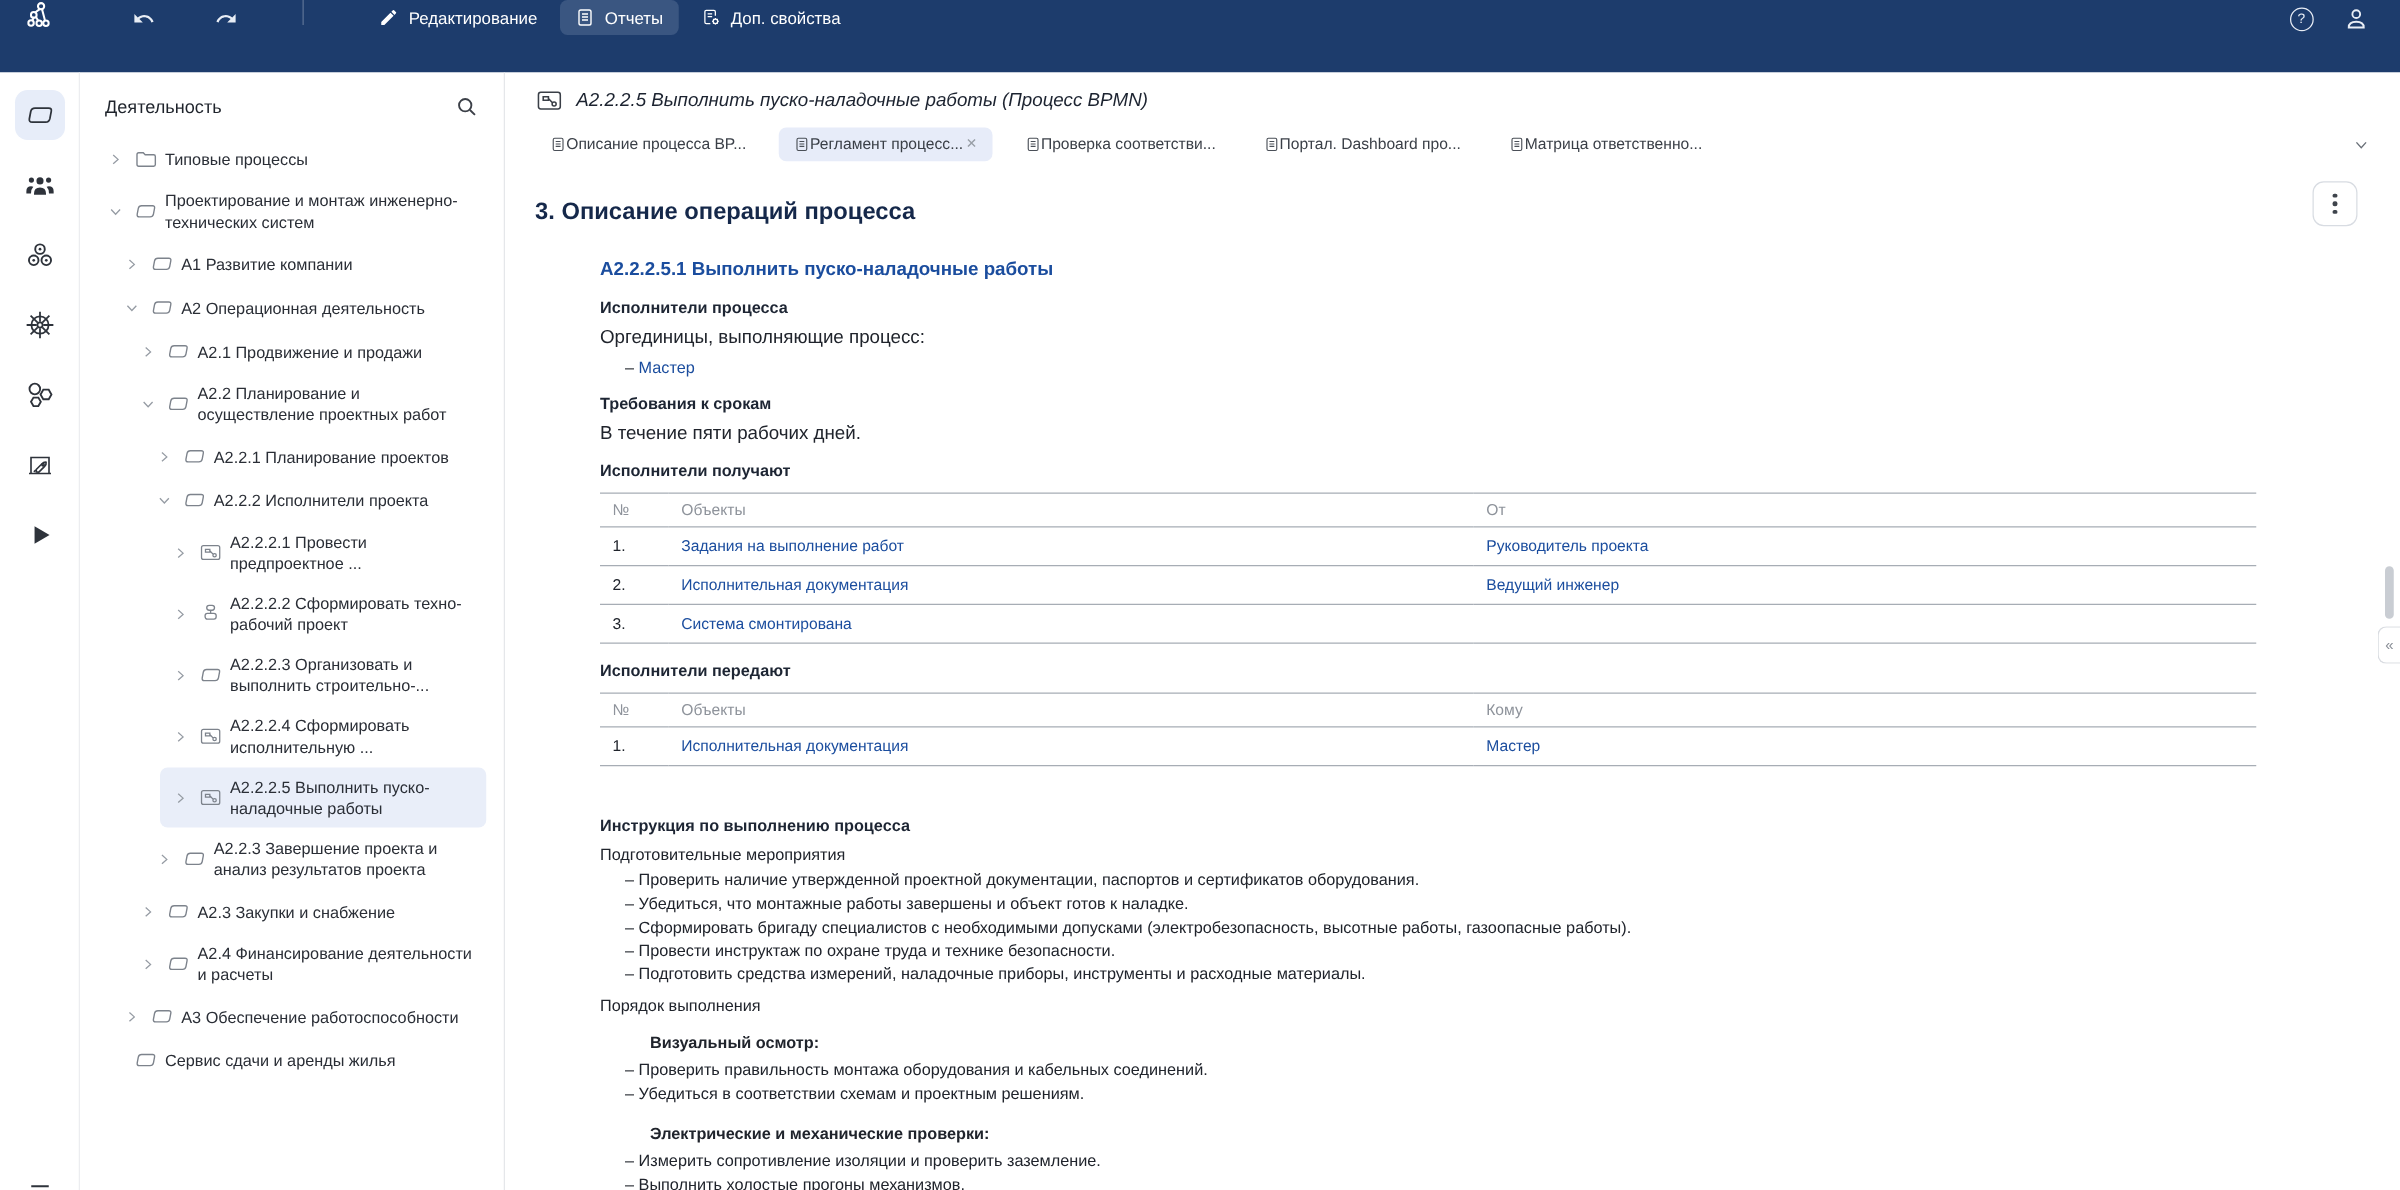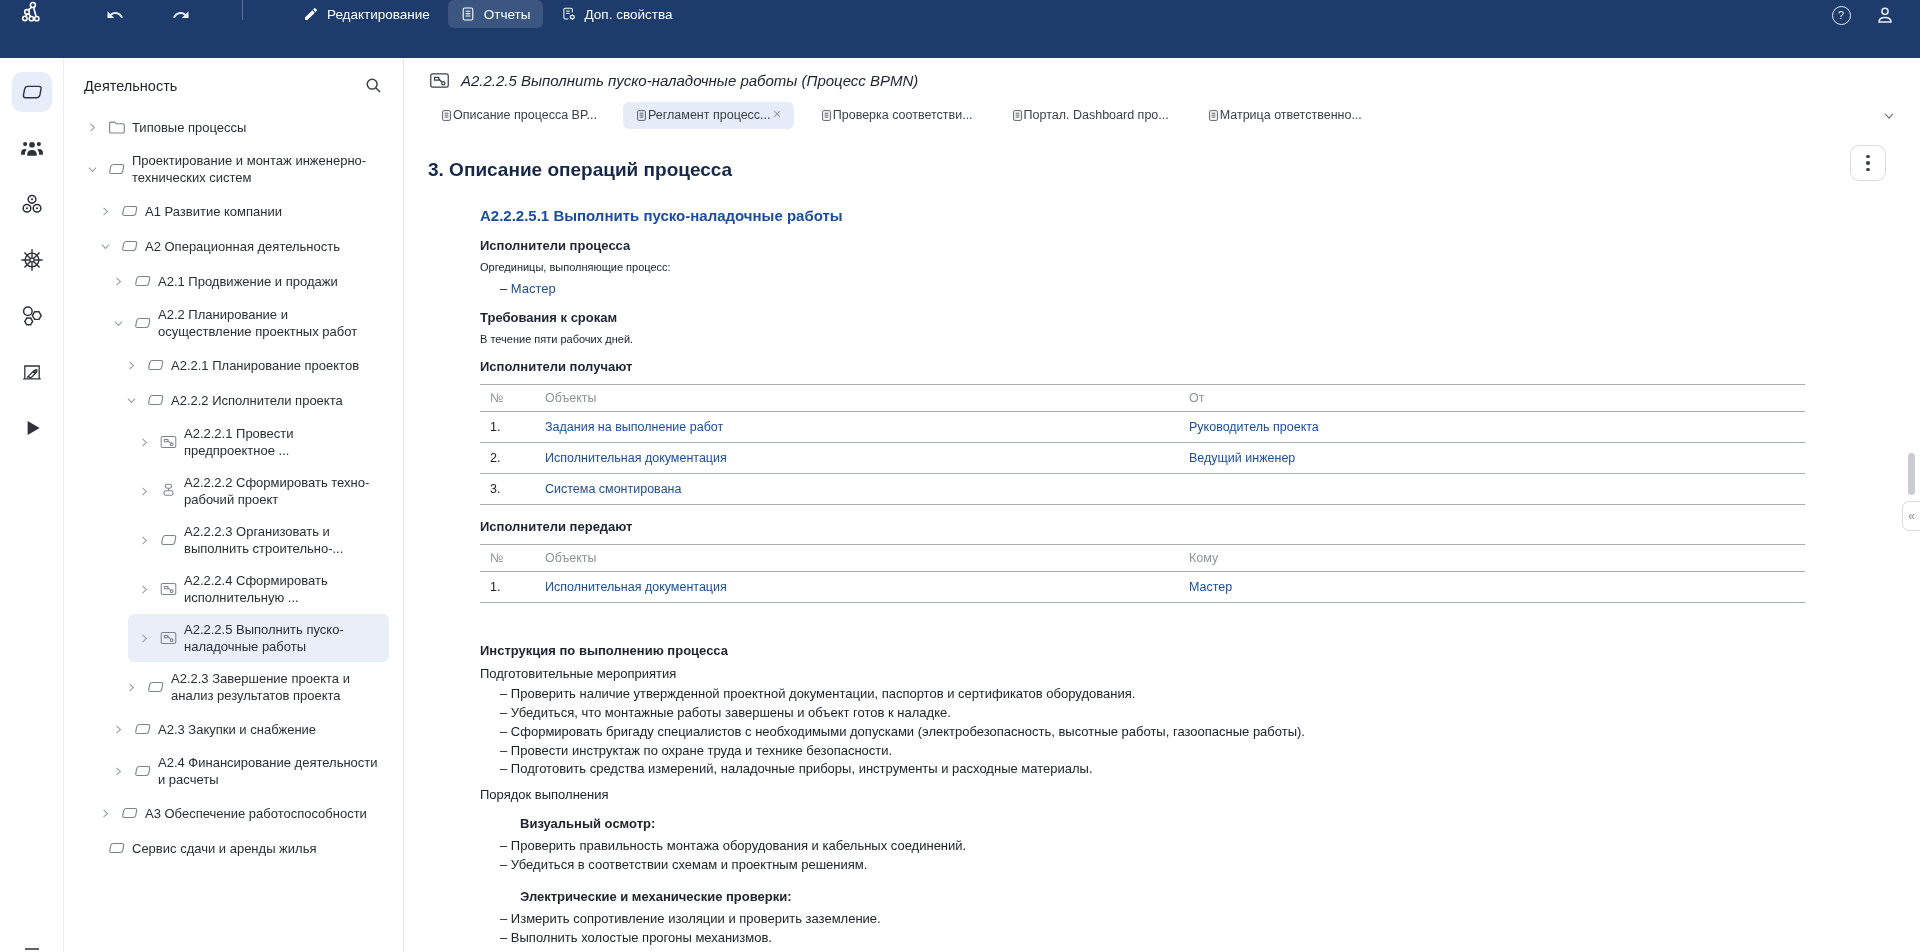--- a/index.html
+++ b/index.html
@@ -66,21 +66,21 @@
   .doc { flex:1; padding:10px 24px 0; position:relative; overflow:hidden; }
   .kebab-btn { position:absolute; top:4px; right:34px; width:36px; height:36px; border:1px solid #d8dce2;
     border-radius:9px; background:#fff; display:flex; flex-direction:column; gap:3px;
     align-items:center; justify-content:center; cursor:pointer; }
   .kebab-btn i { width:3.5px; height:3.5px; border-radius:50%; background:#3f444c; }
 
   .doc-h2 { font-size:19px; font-weight:bold; color:#15284a; margin-top:8px; }
   .section { margin:26px 0 0 52px; width:1325px; }
   .doc-h3 { font-size:15px; font-weight:bold; color:#1b4d9e; margin-bottom:14px; }
   .lbl { font-size:13px; font-weight:bold; color:#1d2533; margin:14px 0 8px; }
-  .par { font-size:11px; margin:8px 0; }
+  .par { font-size:15px; margin:8px 0; }
   .performer-line { font-size:13px; margin:8px 0 10px 20px; }
   a.doclink { color:#1b4d9e; text-decoration:none; cursor:pointer; }
 
   table.dtab { border-collapse:collapse; width:1325px; margin:10px 0 6px; }
   table.dtab th { font-size:12.5px; font-weight:normal; color:#8e939b; text-align:left; padding:6px 10px; }
   table.dtab td { font-size:12.5px; padding:8px 10px; color:#20242c; }
   table.dtab thead tr { border-top:1px solid #a7adb5; border-bottom:1px solid #a7adb5; }
   table.dtab tbody tr { border-bottom:1px solid #a7adb5; }
   table.dtab .c0 { width:55px; }
   table.dtab .c1 { width:644px; }

